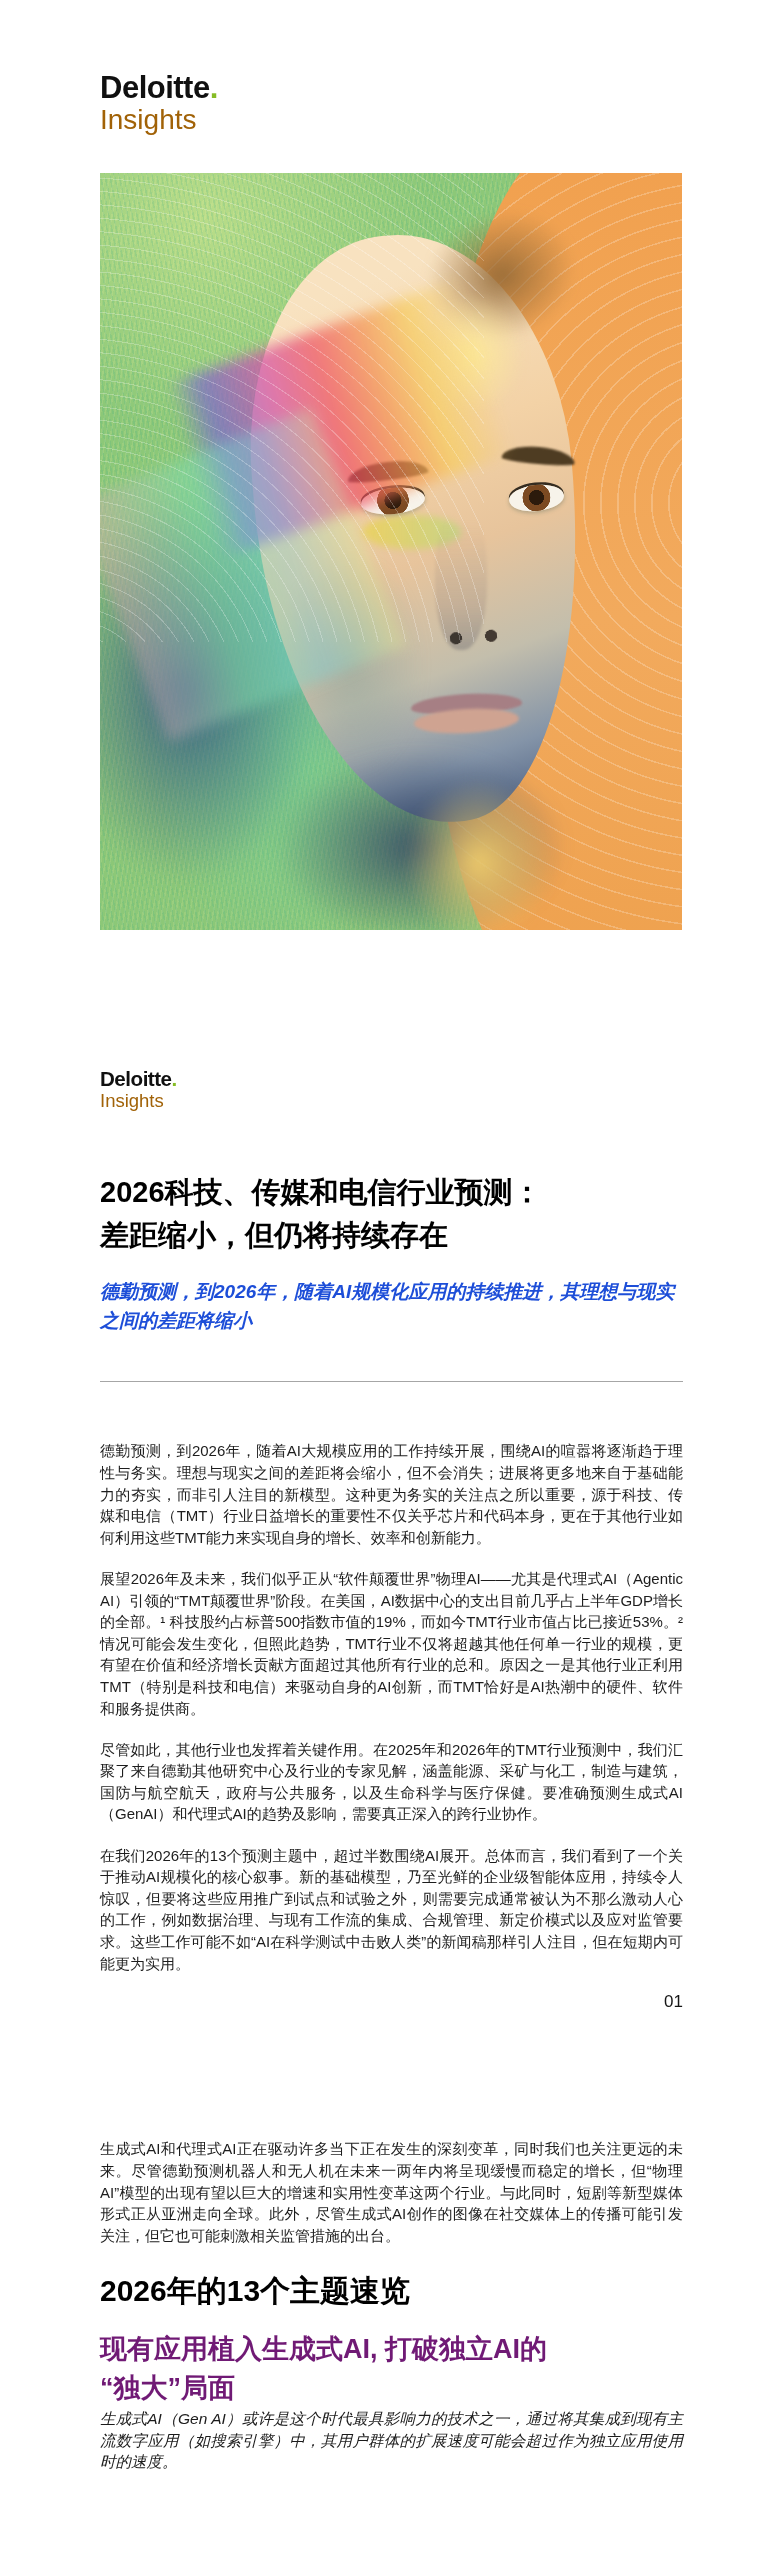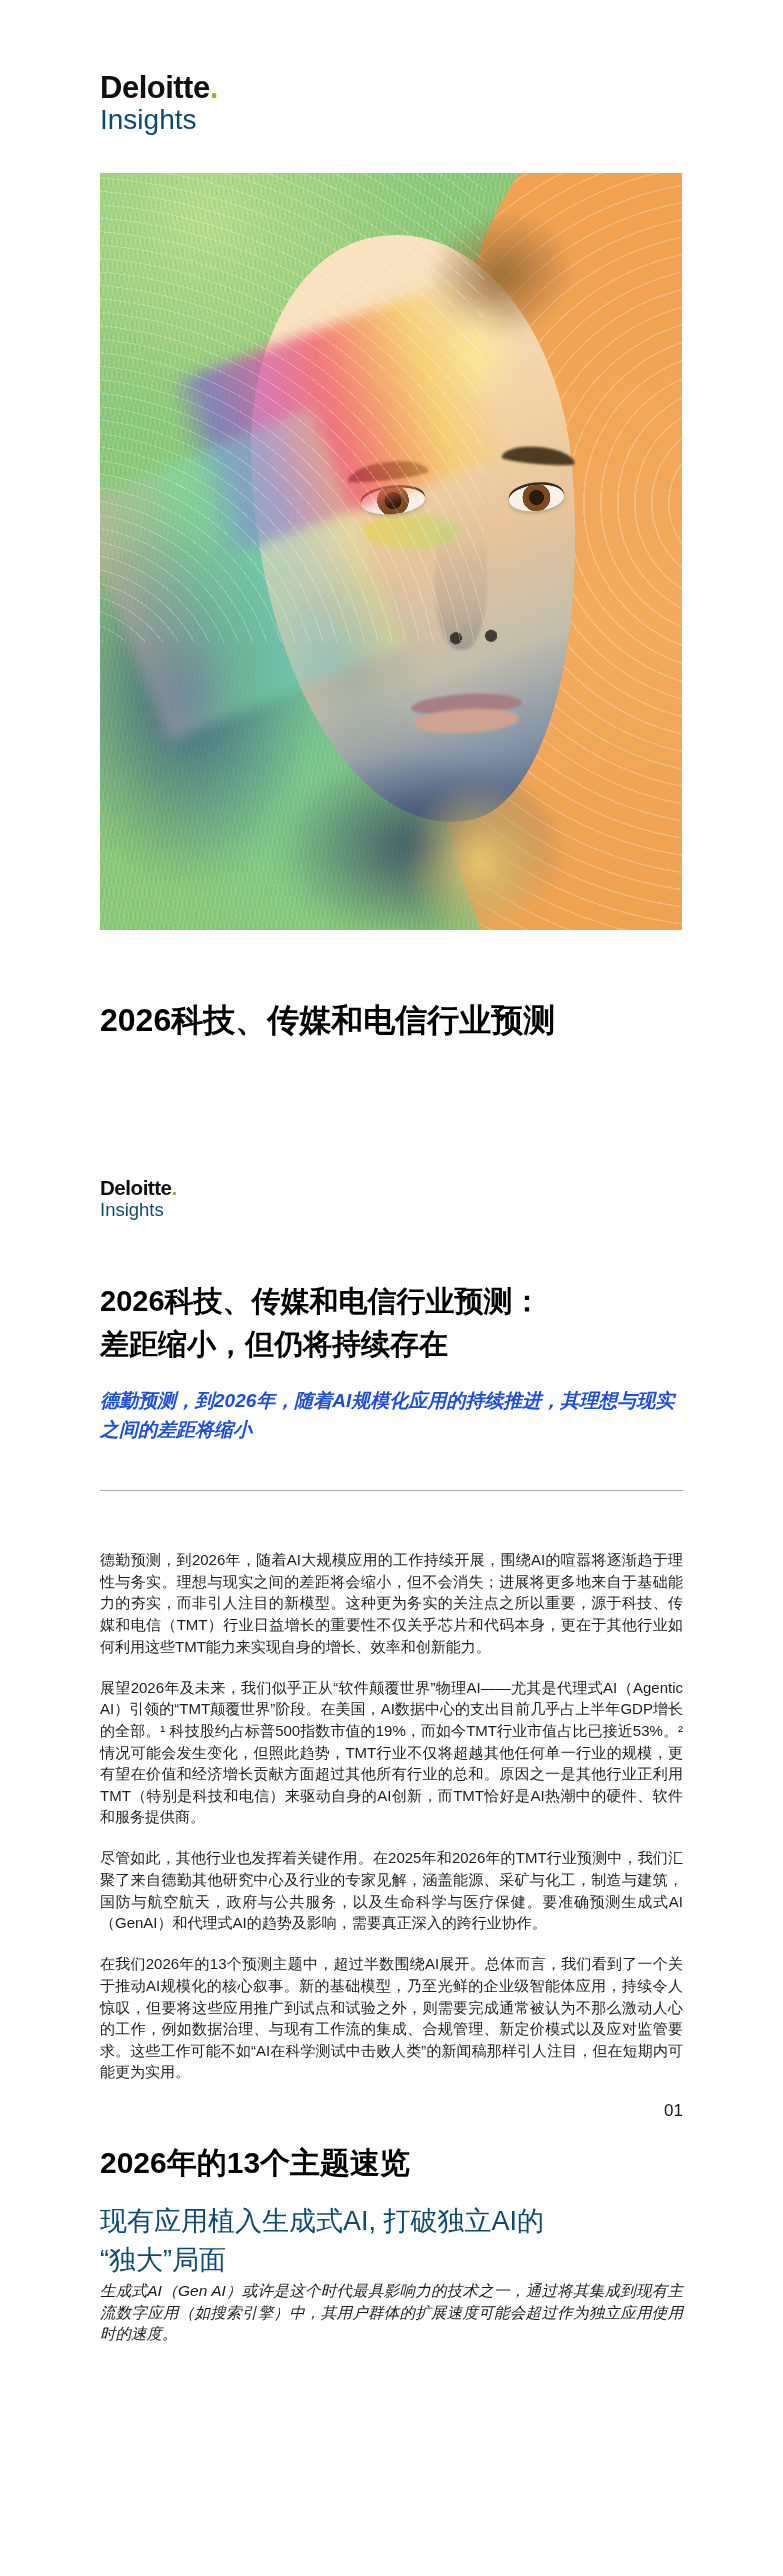--- a/index.html
+++ b/index.html
@@ -8,21 +8,21 @@
     font-family:"Liberation Sans","DejaVu Sans",sans-serif;
     color:#1d1d1d;
     -webkit-font-smoothing:antialiased;
   }
   .page-wrap{padding:0 100px 57px 100px;}
 
   
   .logo{line-height:1;}
   .logo .word{font-weight:700;color:#101010;letter-spacing:-0.5px;}
   .logo .dot{font-weight:700;color:#86bc25;}
-  .logo .sub{font-weight:400;color:#0c4a6e;letter-spacing:0;}
+  .logo .sub{font-weight:400;color:#a16207;letter-spacing:0;}
   .logo-cover{margin-top:72px;}
   .logo-cover .word,.logo-cover .dot{font-size:31px;}
   .logo-cover .sub{font-size:28px;display:block;margin-top:3.1px;}
   .logo-small{margin-top:139px;}
   .logo-small .word,.logo-small .dot{font-size:20.6px;}
   .logo-small .sub{font-size:18.5px;display:block;margin-top:2.6px;}
 
   
   .hero{
     position:relative;width:582px;height:757px;margin-top:39px;overflow:hidden;
@@ -78,21 +78,21 @@
   .divider{margin:46px 0 0 0;border:none;border-top:1.5px solid #a6a6a6;height:0;}
   p.body{font-size:15px;line-height:21.6px;text-align:justify;color:#1d1d1d;margin:0 0 19.6px 0;}
   p.body.first{margin-top:58px;}
   h2.section{font-size:30px;font-weight:800;color:#000;line-height:1.3;margin:0 0 18.5px 0;}
   .pagenum{font-size:17px;color:#161616;text-align:right;line-height:15.5px;}
   .pagenum-1{margin-top:16.5px;}
 
   
   p.p2-intro{margin-top:129px;}
   h2.section-p2{margin:25px 0 0 0;}
-  h3.topic{font-size:27px;font-weight:400;color:#0c4a6e;line-height:1.45;margin:0;}
+  h3.topic{font-size:27px;font-weight:700;color:#701a75;line-height:1.45;margin:0;}
   h3.topic span{display:block;}
   h3.topic-1{margin-top:19.6px;}
   p.lede{font-size:15.5px;font-style:italic;font-weight:500;line-height:21.6px;color:#1b1b1b;text-align:justify;margin:0;}
   .lede-1{margin-top:10.3px;}
 </style>
 </head>
 <body>
 
 <div class="page-wrap">
 
@@ -119,21 +119,20 @@
     <div class="h-lip-top"></div>
     <div class="h-lip-bot"></div>
     <div class="h-chin"></div>
     <div class="h-glow-forehead"></div>
     <div class="h-rainbow"></div>
     <div class="h-prism"></div>
     <div class="h-arcs"></div>
     <div class="h-glow-bottom"></div>
   </div>
 
-  <div class="cover-title">2026科技、传媒和电信行业预测</div>
 
   <div class="logo logo-small">
     <span class="word">Deloitte</span><span class="dot">.</span>
     <span class="sub">Insights</span>
   </div>
 
   <h1 class="report-title">
     <span>2026科技、传媒和电信行业预测：</span>
     <span>差距缩小，但仍将持续存在</span>
   </h1>
@@ -144,20 +143,21 @@
 
   <p class="body first">德勤预测，到2026年，随着AI大规模应用的工作持续开展，围绕AI的喧嚣将逐渐趋于理性与务实。理想与现实之间的差距将会缩小，但不会消失；进展将更多地来自于基础能力的夯实，而非引人注目的新模型。这种更为务实的关注点之所以重要，源于科技、传媒和电信（TMT）行业日益增长的重要性不仅关乎芯片和代码本身，更在于其他行业如何利用这些TMT能力来实现自身的增长、效率和创新能力。</p>
 
 
   <p class="body">展望2026年及未来，我们似乎正从“软件颠覆世界”物理AI——尤其是代理式AI（Agentic AI）引领的“TMT颠覆世界”阶段。在美国，AI数据中心的支出目前几乎占上半年GDP增长的全部。¹ 科技股约占标普500指数市值的19%，而如今TMT行业市值占比已接近53%。² 情况可能会发生变化，但照此趋势，TMT行业不仅将超越其他任何单一行业的规模，更有望在价值和经济增长贡献方面超过其他所有行业的总和。原因之一是其他行业正利用TMT（特别是科技和电信）来驱动自身的AI创新，而TMT恰好是AI热潮中的硬件、软件和服务提供商。</p>
   <p class="body">尽管如此，其他行业也发挥着关键作用。在2025年和2026年的TMT行业预测中，我们汇聚了来自德勤其他研究中心及行业的专家见解，涵盖能源、采矿与化工，制造与建筑，国防与航空航天，政府与公共服务，以及生命科学与医疗保健。要准确预测生成式AI（GenAI）和代理式AI的趋势及影响，需要真正深入的跨行业协作。</p>
   <p class="body">在我们2026年的13个预测主题中，超过半数围绕AI展开。总体而言，我们看到了一个关于推动AI规模化的核心叙事。新的基础模型，乃至光鲜的企业级智能体应用，持续令人惊叹，但要将这些应用推广到试点和试验之外，则需要完成通常被认为不那么激动人心的工作，例如数据治理、与现有工作流的集成、合规管理、新定价模式以及应对监管要求。这些工作可能不如“AI在科学测试中击败人类”的新闻稿那样引人注目，但在短期内可能更为实用。</p>
 
   <div class="pagenum pagenum-1">01</div>
 
+  <p class="body p2-intro">生成式AI和代理式AI正在驱动许多当下正在发生的深刻变革，同时我们也关注更远的未来。尽管德勤预测机器人和无人机在未来一两年内将呈现缓慢而稳定的增长，但“物理AI”模型的出现有望以巨大的增速和实用性变革这两个行业。与此同时，短剧等新型媒体形式正从亚洲走向全球。此外，尽管生成式AI创作的图像在社交媒体上的传播可能引发关注，但它也可能刺激相关监管措施的出台。</p>
 
   <h2 class="section section-p2">2026年的13个主题速览</h2>
 
   <h3 class="topic topic-1">
     <span>现有应用植入生成式AI, 打破独立AI的</span>
     <span>“独大”局面</span>
   </h3>
   <p class="lede lede-1">生成式AI（Gen AI）或许是这个时代最具影响力的技术之一，通过将其集成到现有主流数字应用（如搜索引擎）中，其用户群体的扩展速度可能会超过作为独立应用使用时的速度。</p>
 
 </div>

